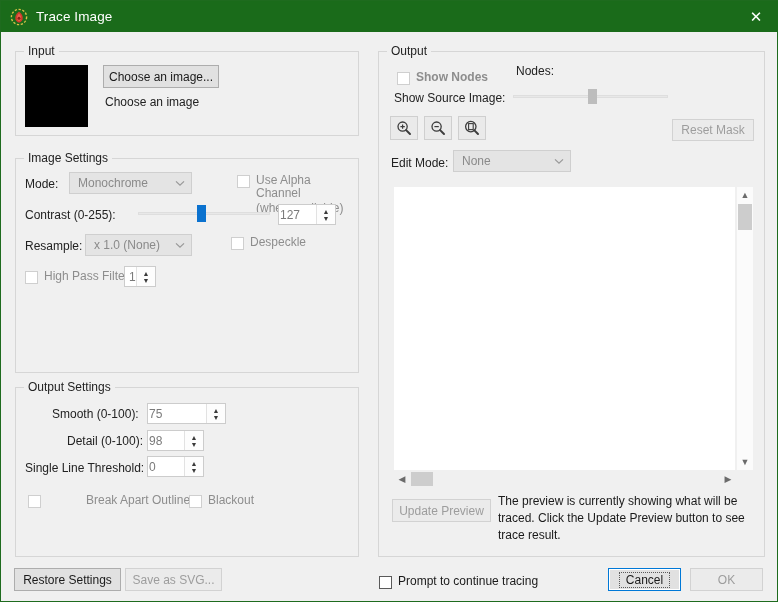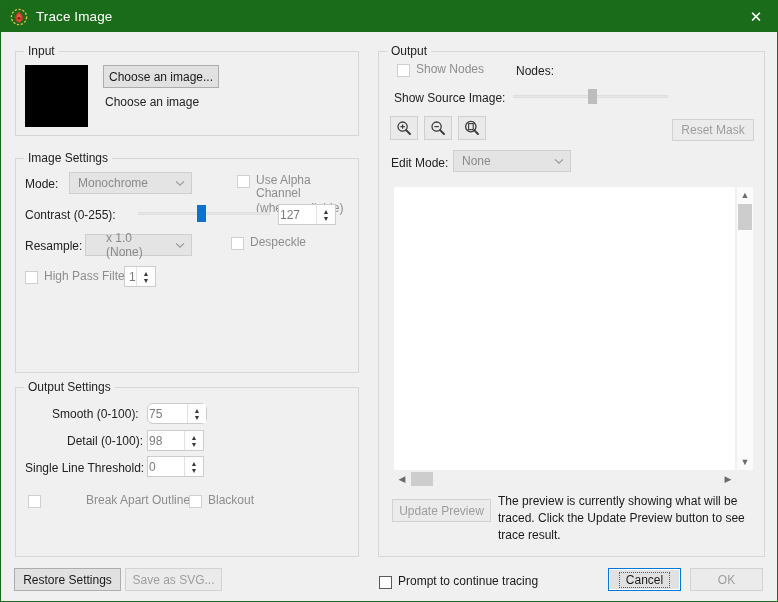--- a/index.html
+++ b/index.html
@@ -130,21 +130,21 @@
   </div>
   <div class="spin" style="left:277px;top:203px;width:58px;">
     <div class="val">127</div>
     <div class="arrows">
       <i class="up">▲</i>
       <i class="dn">▼</i>
     </div>
   </div>
 
   <div class="lbl" style="position:absolute;left:24px;top:238px;">Resample:</div>
-  <div class="combo" style="left:84px;top:233px;width:107px;padding-left:12px;">
+  <div class="combo" style="left:84px;top:233px;width:107px;">
     <div class="ctext">x 1.0 (None)</div>
     <div class="carr">
       <svg width="10" height="7" viewBox="0 0 10 7">
           <path d="M1 1.4 L5 5.2 L9 1.4" fill="none" stroke="#9a9a9a" stroke-width="1.3"></path>
         </svg>
     </div>
   </div>
   <div class="cbx" style="left:230px;top:235px;">
     <div class="box"></div>
     <div class="ctxt">Despeckle</div>
@@ -160,21 +160,21 @@
       <i class="up">▲</i>
       <i class="dn">▼</i>
     </div>
   </div>
 
   <div class="group" style="left:14px;top:386px;width:344px;height:170px;">
     <div class="legend">Output Settings</div>
   </div>
 
   <div class="lbl" style="position:absolute;left:51px;top:406px;">Smooth (0-100):</div>
-  <div class="spin" style="left:146px;top:402px;width:60px;border-radius:6px;">
+  <div class="spin" style="left:146px;top:402px;width:79px;">
     <div class="val">75</div>
     <div class="arrows">
       <i class="up">▲</i>
       <i class="dn">▼</i>
     </div>
   </div>
 
   <div class="lbl" style="position:absolute;left:66px;top:433px;">Detail (0-100):</div>
   <div class="spin" style="left:146px;top:429px;width:57px;">
     <div class="val">98</div>
@@ -199,21 +199,21 @@
   </div>
   <div class="cbx" style="left:188px;top:493px;">
     <div class="box"></div>
     <div class="ctxt">Blackout</div>
   </div>
 
   <div class="group" style="left:377px;top:50px;width:387px;height:506px;">
     <div class="legend">Output</div>
   </div>
 
-  <div class="cbx" style="left:396px;top:62px;">
+  <div class="cbx" style="left:396px;top:70px;font-weight:bold;">
     <div class="box"></div>
     <div class="ctxt">Show Nodes</div>
   </div>
 
   <div class="lbl" style="position:absolute;left:515px;top:63px;">Nodes:</div>
   <div class="lbl" style="position:absolute;left:562px;top:63px;"></div>
 
   <div class="lbl" style="position:absolute;left:393px;top:90px;">Show Source Image:</div>
   <div class="slider" style="left:512px;top:86px;width:155px;">
     <div class="track"></div>

